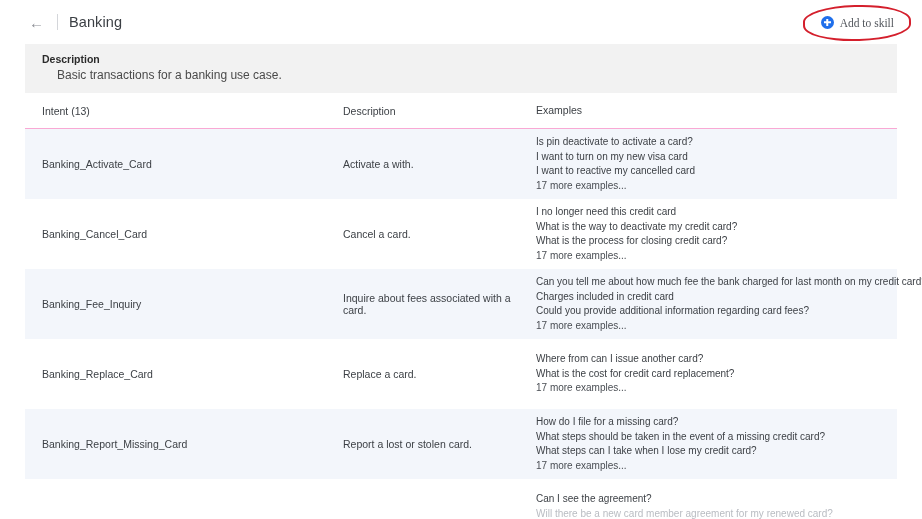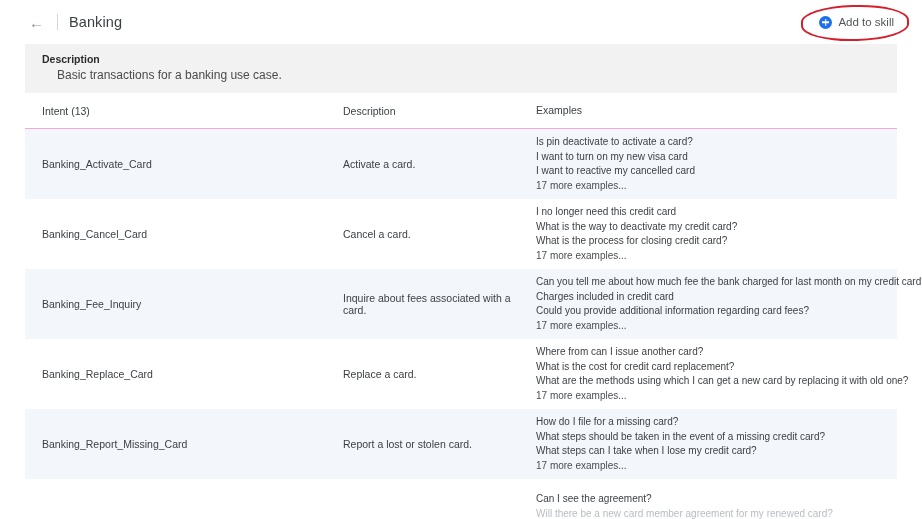--- a/index.html
+++ b/index.html
@@ -54,27 +54,27 @@
   }
 
   .header-right {
     margin-left: auto;
     position: relative;
     display: flex;
     align-items: center;
   }
   .add-btn {
     display: flex;
-    align-items: center;
+    align-items: flex-end;
     gap: 6px;
     background: none;
     border: none;
     padding: 4px 6px;
     cursor: pointer;
-    font-family: Liberation Sans, sans-serif;
+    font-family: Liberation Serif, serif;
   }
   .plus-icon {
     width: 13px;
     height: 13px;
     flex: 0 0 13px;
     border-radius: 50%;
     background: #1f6feb;
     position: relative;
   }
   .plus-icon::before,
@@ -229,21 +229,21 @@
   <div class="table">
 
     <div class="row head">
       <div class="col-intent">Intent (13)</div>
       <div class="col-desc">Description</div>
       <div class="col-examples">Examples</div>
     </div>
 
     <div class="row body striped">
       <div class="col-intent">Banking_Activate_Card</div>
-      <div class="col-desc">Activate a card.</div>
+      <div class="col-desc">Activate a with.</div>
       <div class="col-examples">
         <div class="example-line">Is pin deactivate to activate a card?</div>
         <div class="example-line">I want to turn on my new visa card</div>
         <div class="example-line">I want to reactive my cancelled card</div>
         <div class="example-more">17 more examples...</div>
       </div>
     </div>
 
     <div class="row body plain">
       <div class="col-intent">Banking_Cancel_Card</div>
@@ -266,21 +266,20 @@
         <div class="example-more">17 more examples...</div>
       </div>
     </div>
 
     <div class="row body plain">
       <div class="col-intent">Banking_Replace_Card</div>
       <div class="col-desc">Replace a card.</div>
       <div class="col-examples">
         <div class="example-line">Where from can I issue another card?</div>
         <div class="example-line">What is the cost for credit card replacement?</div>
-        <div class="example-line">What are the methods using which I can get a new card by replacing it with old one?</div>
         <div class="example-more">17 more examples...</div>
       </div>
     </div>
 
     <div class="row body striped">
       <div class="col-intent">Banking_Report_Missing_Card</div>
       <div class="col-desc">Report a lost or stolen card.</div>
       <div class="col-examples">
         <div class="example-line">How do I file for a missing card?</div>
         <div class="example-line">What steps should be taken in the event of a missing credit card?</div>

